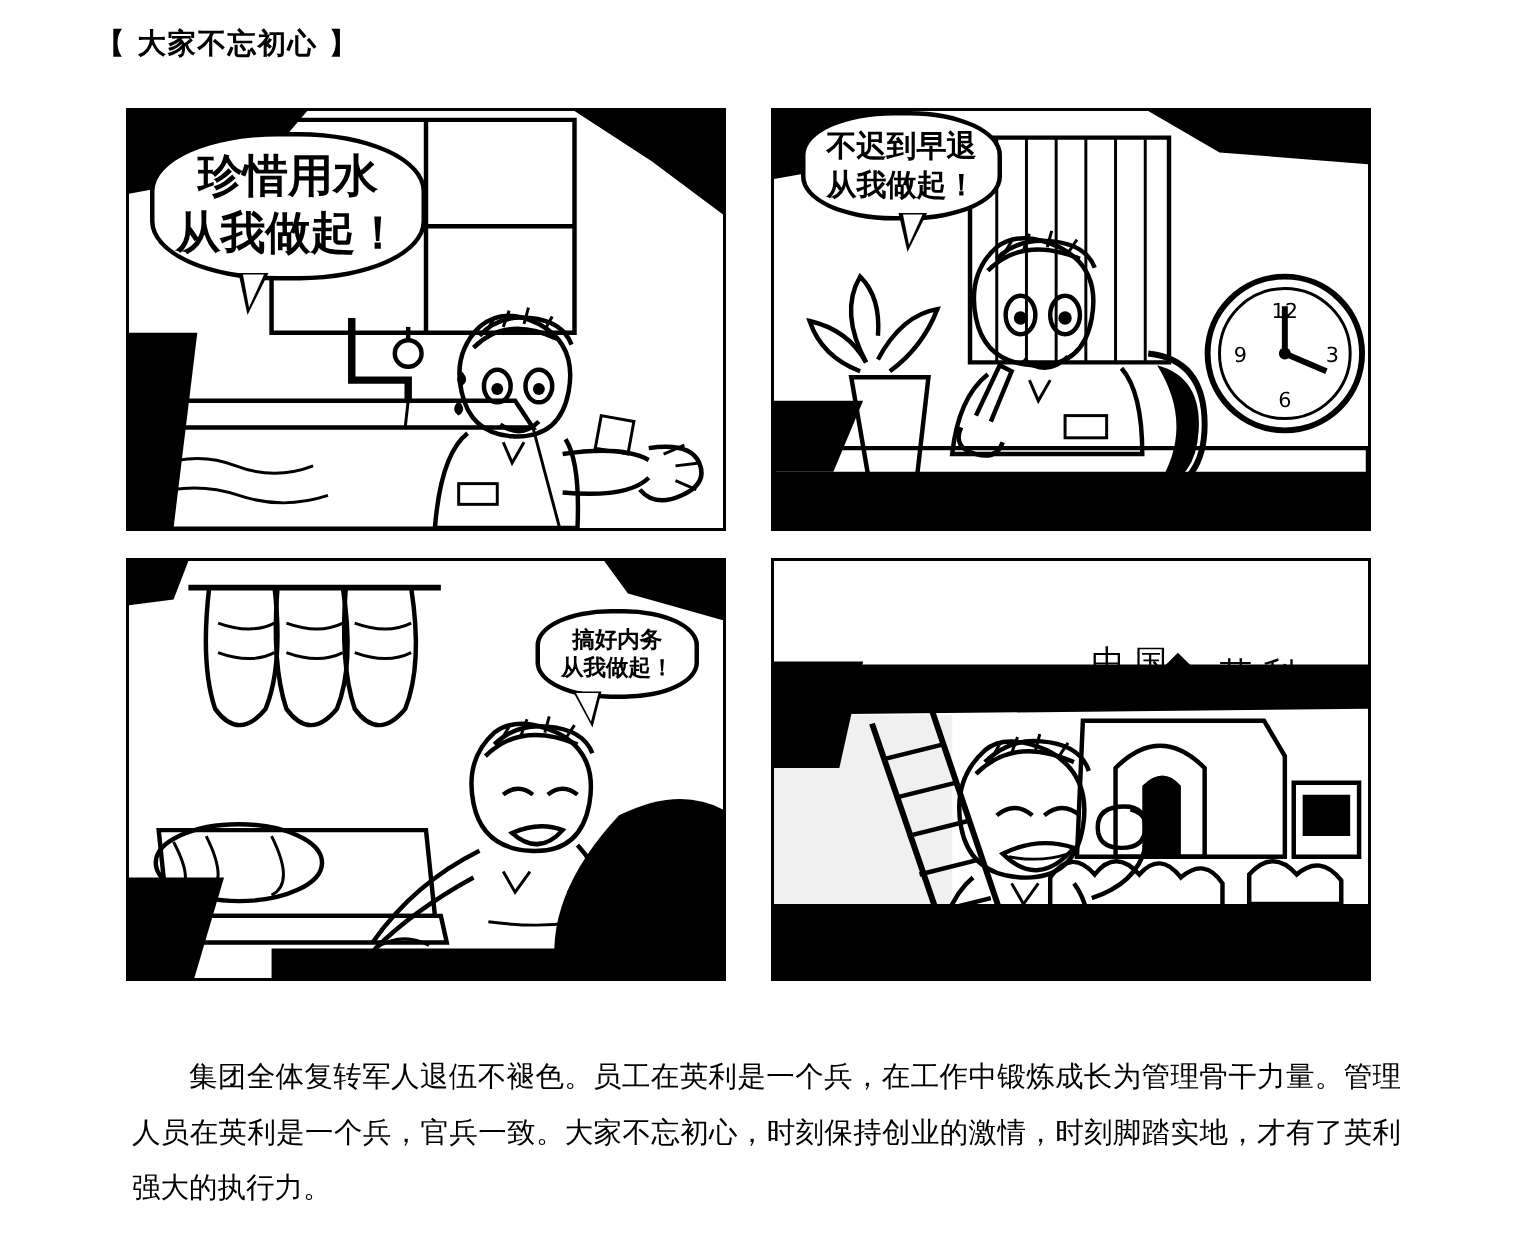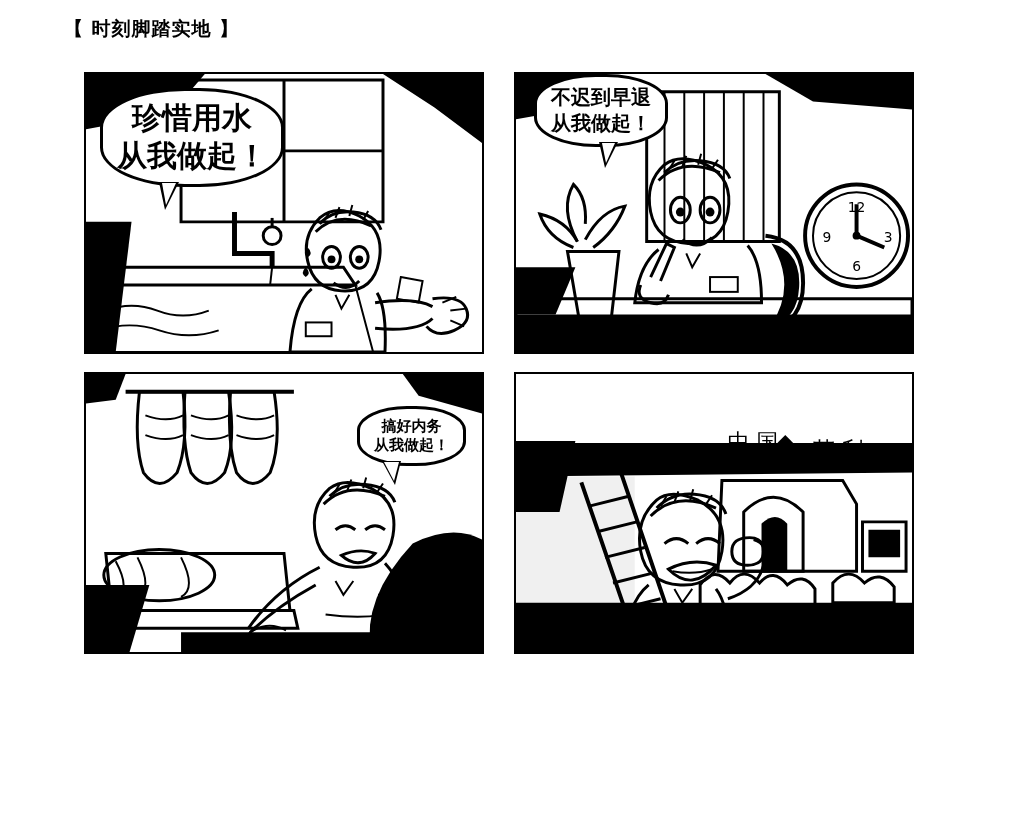--- a/index.html
+++ b/index.html
@@ -127,21 +127,21 @@
     text-align:justify;
     font-family:"DejaVu Serif","Liberation Serif",serif;
   }
   .caption p{margin:0;text-indent:2em;}
 </style>
 </head>
 <body>
 
 <div class="page">
 
-  <div class="title">【 时刻脚踏实地 】</div>
+  <div class="title">【 大家不忘初心 】</div>
 
   <div class="comic">
 
     <div class="panel">
       <div class="art">
         <svg viewBox="0 0 400 282" preserveAspectRatio="none">
 
           <path d="M0,0 L120,0 L86,40 L0,56 Z" fill="#000"></path>
           <path d="M0,150 L46,150 L30,282 L0,282 Z" fill="#000"></path>
           <path d="M300,0 L400,0 L400,70 L352,34 Z" fill="#000"></path>
@@ -342,14 +342,17 @@
       <div class="dots" style="right:10px;bottom:10px;width:26px;height:20px;">
         <span style="width:5px;height:5px;right:0;top:0;"></span>
         <span style="width:5px;height:5px;right:12px;top:2px;"></span>
         <span style="width:5px;height:5px;right:1px;top:12px;"></span>
         <span style="width:5px;height:5px;right:13px;top:14px;"></span>
       </div>
     </div>
 
   </div>
 
+  <div class="caption">
+    <p>集团全体复转军人退伍不褪色。员工在英利是一个兵，在工作中锻炼成长为管理骨干力量。管理人员在英利是一个兵，官兵一致。大家不忘初心，时刻保持创业的激情，时刻脚踏实地，才有了英利强大的执行力。</p>
+  </div>
 
 </div>
 
 </body></html>

